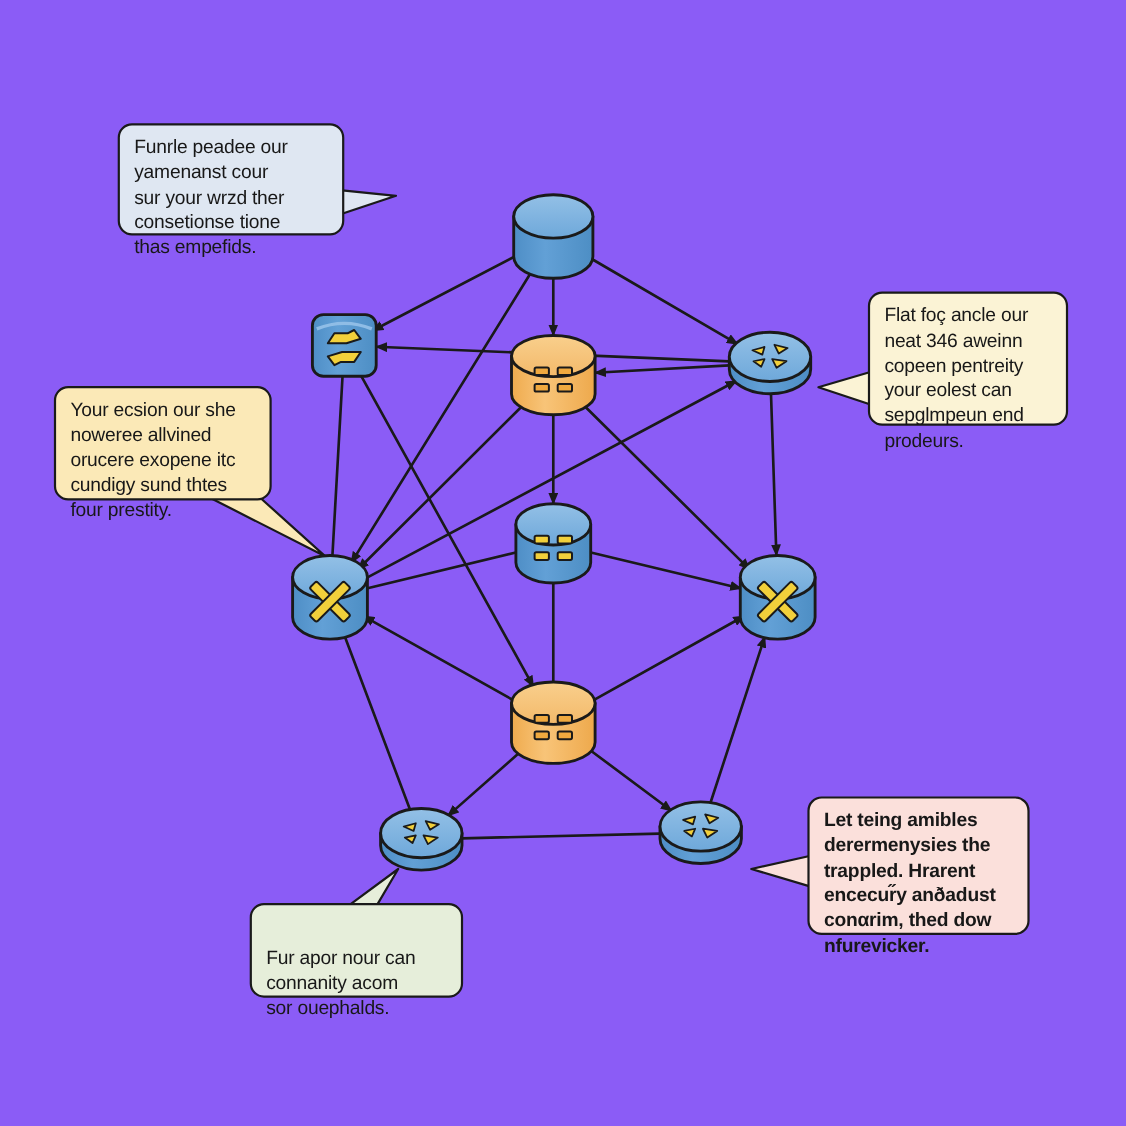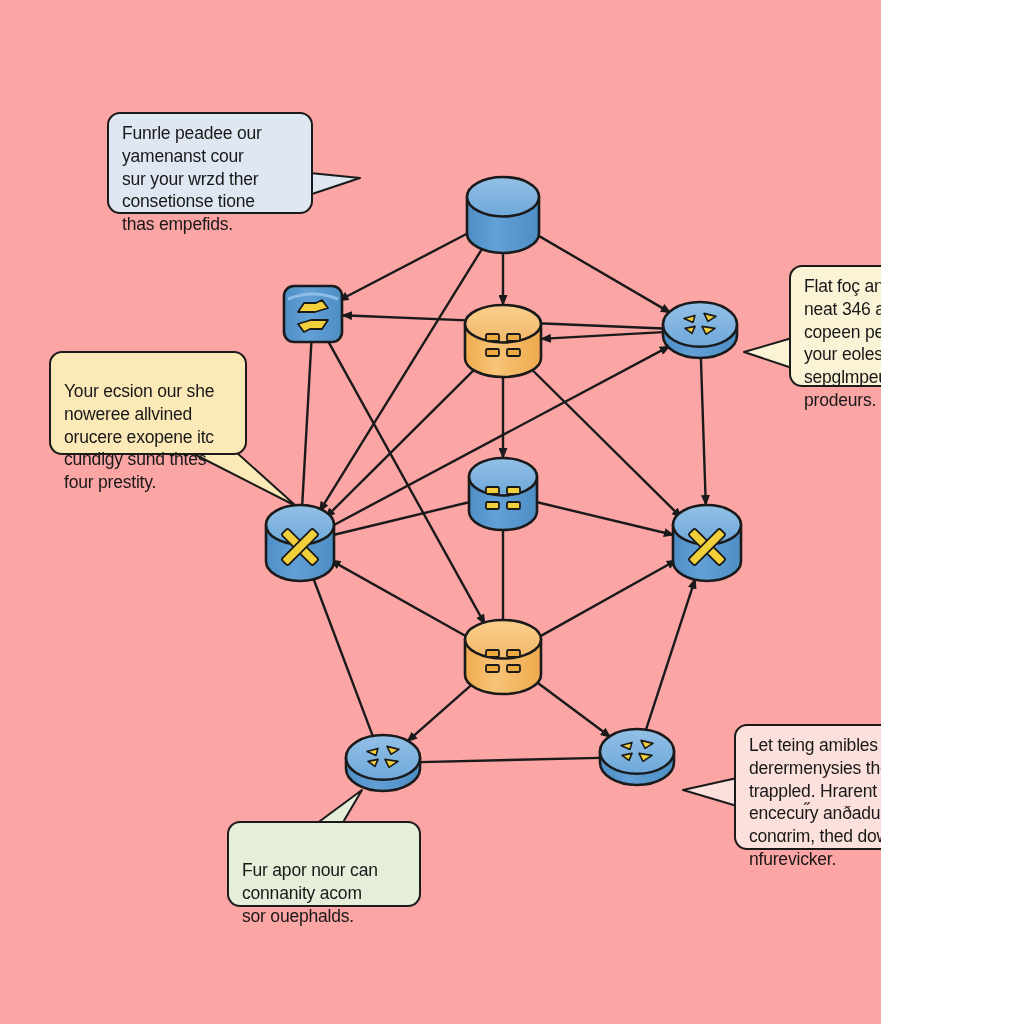--- a/index.html
+++ b/index.html
@@ -3,23 +3,23 @@
 <meta charset="utf-8">
 <title>Network Topology Diagram</title>
 <style>
   html, body {
     margin: 0;
     padding: 0;
     background: #ffffff;
   }
   #canvas {
     position: relative;
-    width: 881px;
+    width: 1024px;
     height: 1024px;
-    background: #fca5a5;
+    background: #8b5cf6;
     font-family: "Liberation Sans", sans-serif;
     overflow: hidden;
   }
   #diagram-svg {
     position: absolute;
     top: 0;
     left: 0;
     width: 1024px;
     height: 1024px;
   }
@@ -191,26 +191,26 @@
 yamenanst cour
 sur your wrzd ther
 consetionse tione
 thas empefids.</div>
       <div class="callout-text" style="left: 804px; top: 275px; width: 158px;">Flat foç ancle our
 neat 346 aweinn
 copeen pentreity
 your eolest can
 sepglmpeun end
 prodeurs.</div>
-      <div class="callout-text" style="left: 64px; top: 380px; width: 174px;">Your ecsion our she
+      <div class="callout-text" style="left: 64px; top: 361px; width: 174px;">Your ecsion our she
 noweree allvined
 orucere exopene itc
 cundigy sund thtes
 four prestity.</div>
-      <div class="callout-text" style="left: 749px; top: 734px; width: 178px;">Let teing amibles
+      <div class="callout-text" style="left: 749px; top: 734px; width: 178px; font-weight: bold;">Let teing amibles
 derermenysies the
 trappled. Hrarent
 encecur̋y anðadust
 conαrim, thed dow
 nfurevicker.</div>
       <div class="callout-text" style="left: 242px; top: 859px; width: 170px;">Fur apor nour can
 connanity acom
 sor ouephalds.</div>
     </div>
 

